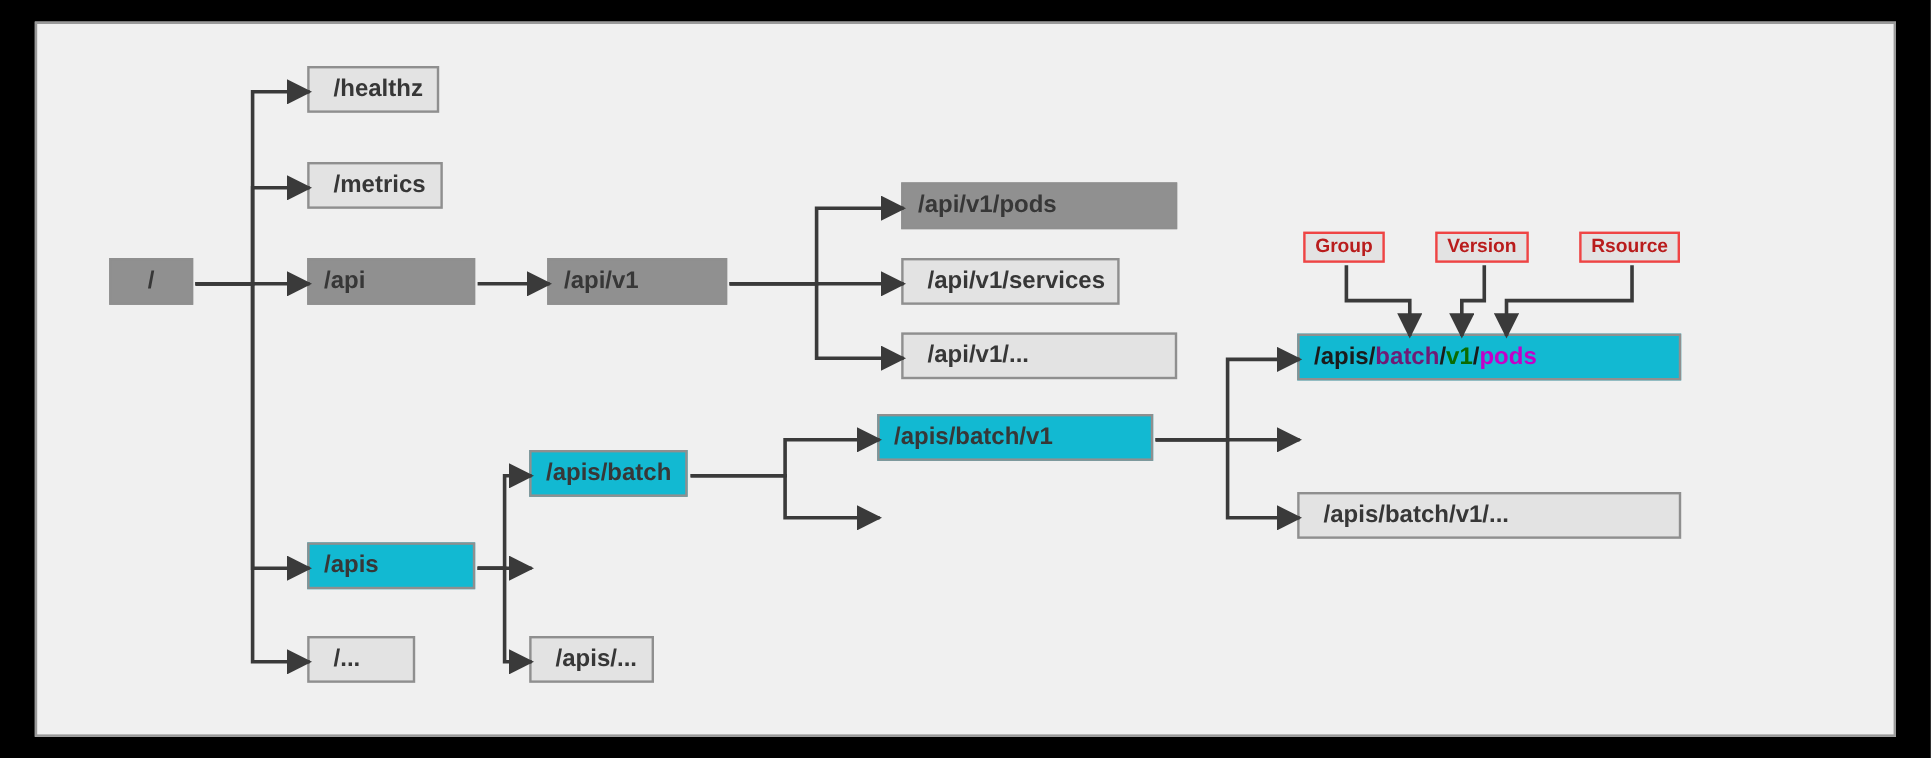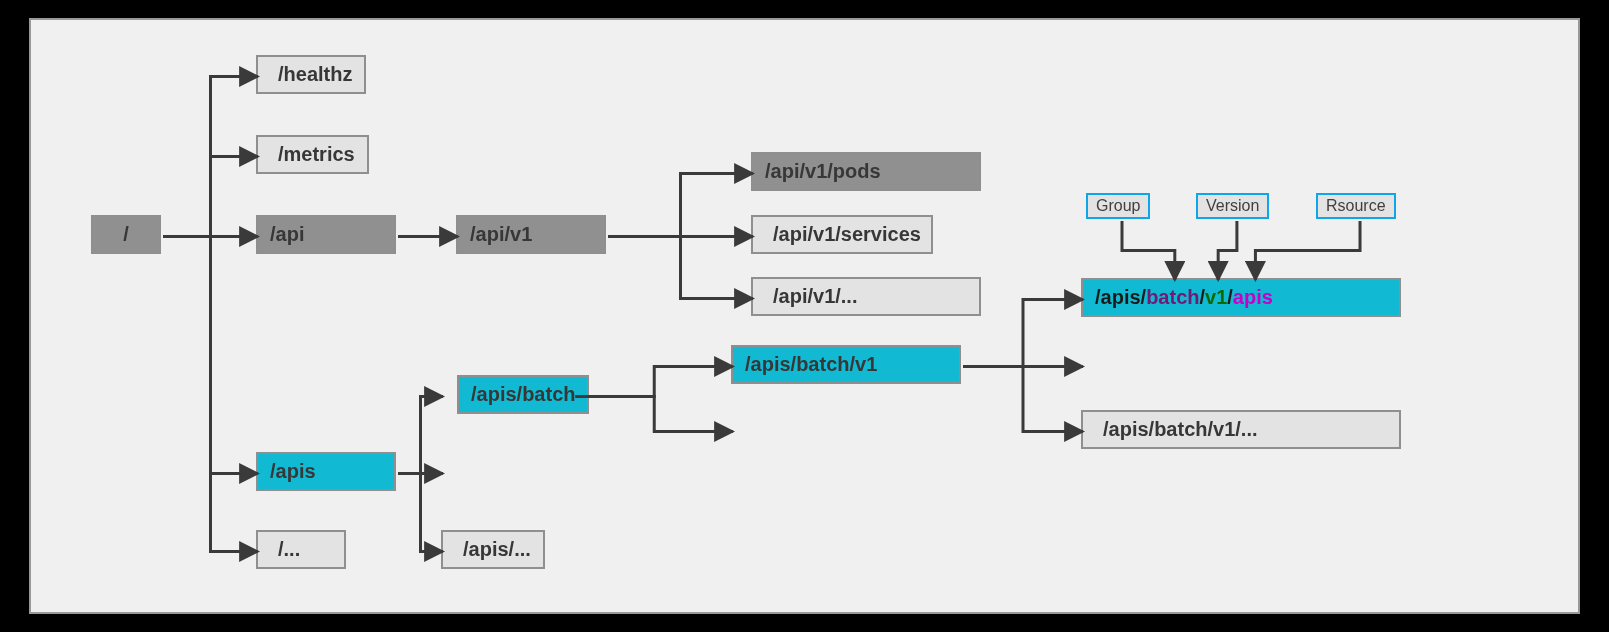--- a/index.html
+++ b/index.html
@@ -26,55 +26,55 @@
     font-weight:700;
     color:#373737;
     white-space:nowrap;
   }
   .gray  {background:#909090;}
   .light {background:#e3e3e3;padding-left:20px;}
   .teal  {background:#12b9d2;}
   .seg   {font-weight:700;}
   .tag{
     position:absolute;
-    border:2px solid #0ea5e9;
+    border:2px solid #ef4444;
     background:#e3e3e3;
-    color:#404040;
+    color:#b91c1c;
     font-size:16px;
-    font-weight:400;
+    font-weight:700;
     padding:2px 8px;
   }
   svg{position:absolute;left:0;top:0;pointer-events:none;}
 </style>
 </head>
 <body>
 
 <div class="frame">
 
   <div id="n-root" class="box gray" style="left:60px;top:195px;width:70px;text-align:center;">/</div>
 
   <div id="n-healthz" class="box light" style="left:225px;top:35px;">/healthz</div>
   <div id="n-metrics" class="box light" style="left:225px;top:115px;">/metrics</div>
   <div id="n-api" class="box gray" style="left:225px;top:195px;width:140px;">/api</div>
   <div id="n-apis" class="box teal" style="left:225px;top:432px;width:140px;">/apis</div>
   <div id="n-rootell" class="box light" style="left:225px;top:510px;width:90px;">/...</div>
 
   <div id="n-apiv1" class="box gray" style="left:425px;top:195px;width:150px;">/api/v1</div>
 
-  <div id="n-apisbatch" class="box teal" style="left:410px;top:355px;margin-left:16px;">/apis/batch</div>
+  <div id="n-apisbatch" class="box teal" style="left:410px;top:355px;">/apis/batch</div>
   <div id="n-apisell" class="box light" style="left:410px;top:510px;">/apis/...</div>
 
   <div id="n-pods" class="box gray" style="left:720px;top:132px;width:230px;">/api/v1/pods</div>
   <div id="n-svcs" class="box light" style="left:720px;top:195px;width:182px;">/api/v1/services</div>
   <div id="n-v1ell" class="box light" style="left:720px;top:257px;width:230px;">/api/v1/...</div>
 
   <div id="n-batchv1" class="box teal" style="left:700px;top:325px;width:230px;">/apis/batch/v1</div>
 
   <div id="n-gvr" class="box teal" style="left:1050px;top:258px;width:320px;">
-     <span class="seg" style="color:#1b1b1b">/apis/</span><span class="seg" style="color:#701a75">batch</span><span class="seg" style="color:#1b1b1b">/</span><span class="seg" style="color:#0b6b00">v1</span><span class="seg" style="color:#1b1b1b">/</span><span class="seg" style="color:#c400c9">apis</span>
+     <span class="seg" style="color:#1b1b1b">/apis/</span><span class="seg" style="color:#701a75">batch</span><span class="seg" style="color:#1b1b1b">/</span><span class="seg" style="color:#0b6b00">v1</span><span class="seg" style="color:#1b1b1b">/</span><span class="seg" style="color:#c400c9">pods</span>
   </div>
   <div id="n-bv1ell" class="box light" style="left:1050px;top:390px;width:320px;">/apis/batch/v1/...</div>
 
   <div id="t-group" class="tag" style="left:1055px;top:173px;">Group</div>
   <div id="t-version" class="tag" style="left:1165px;top:173px;">Version</div>
   <div id="t-resource" class="tag" style="left:1285px;top:173px;">Rsource</div>
 
   <svg id="edges" width="1551" height="596">
     <defs>
       <marker id="ah" viewBox="0 0 10 10" refX="9" refY="5" markerWidth="7" markerHeight="7" orient="auto-start-reverse">

